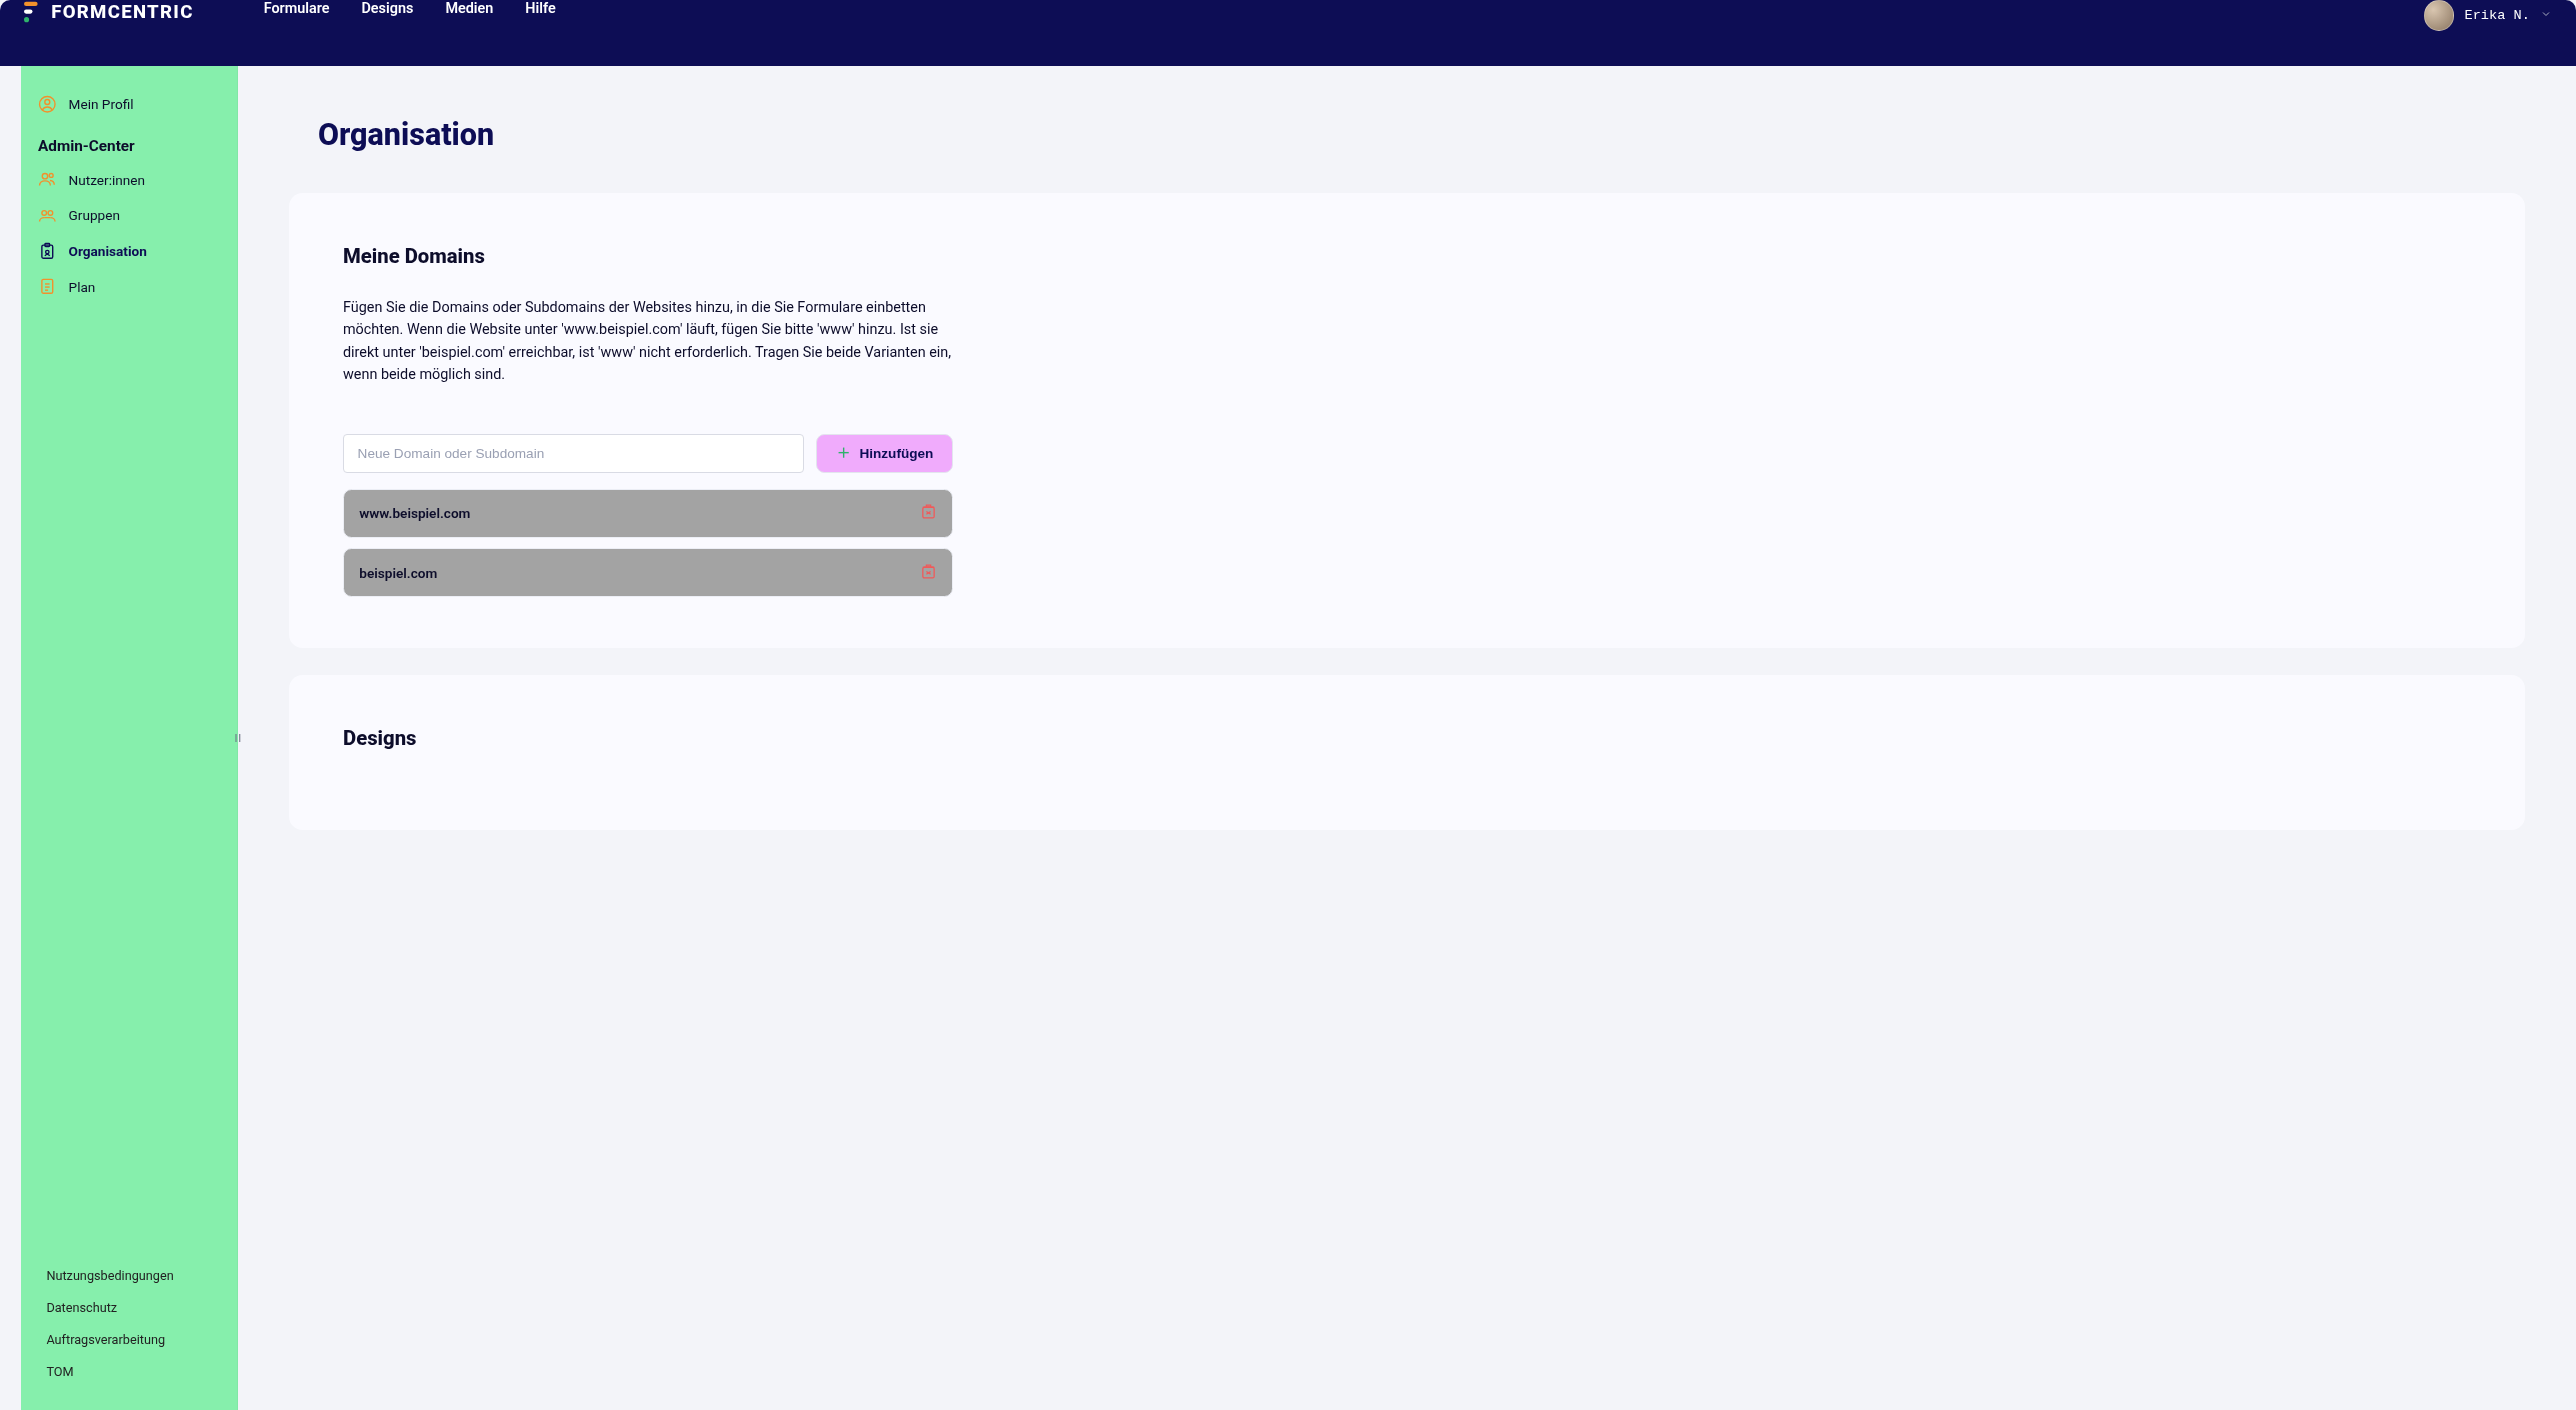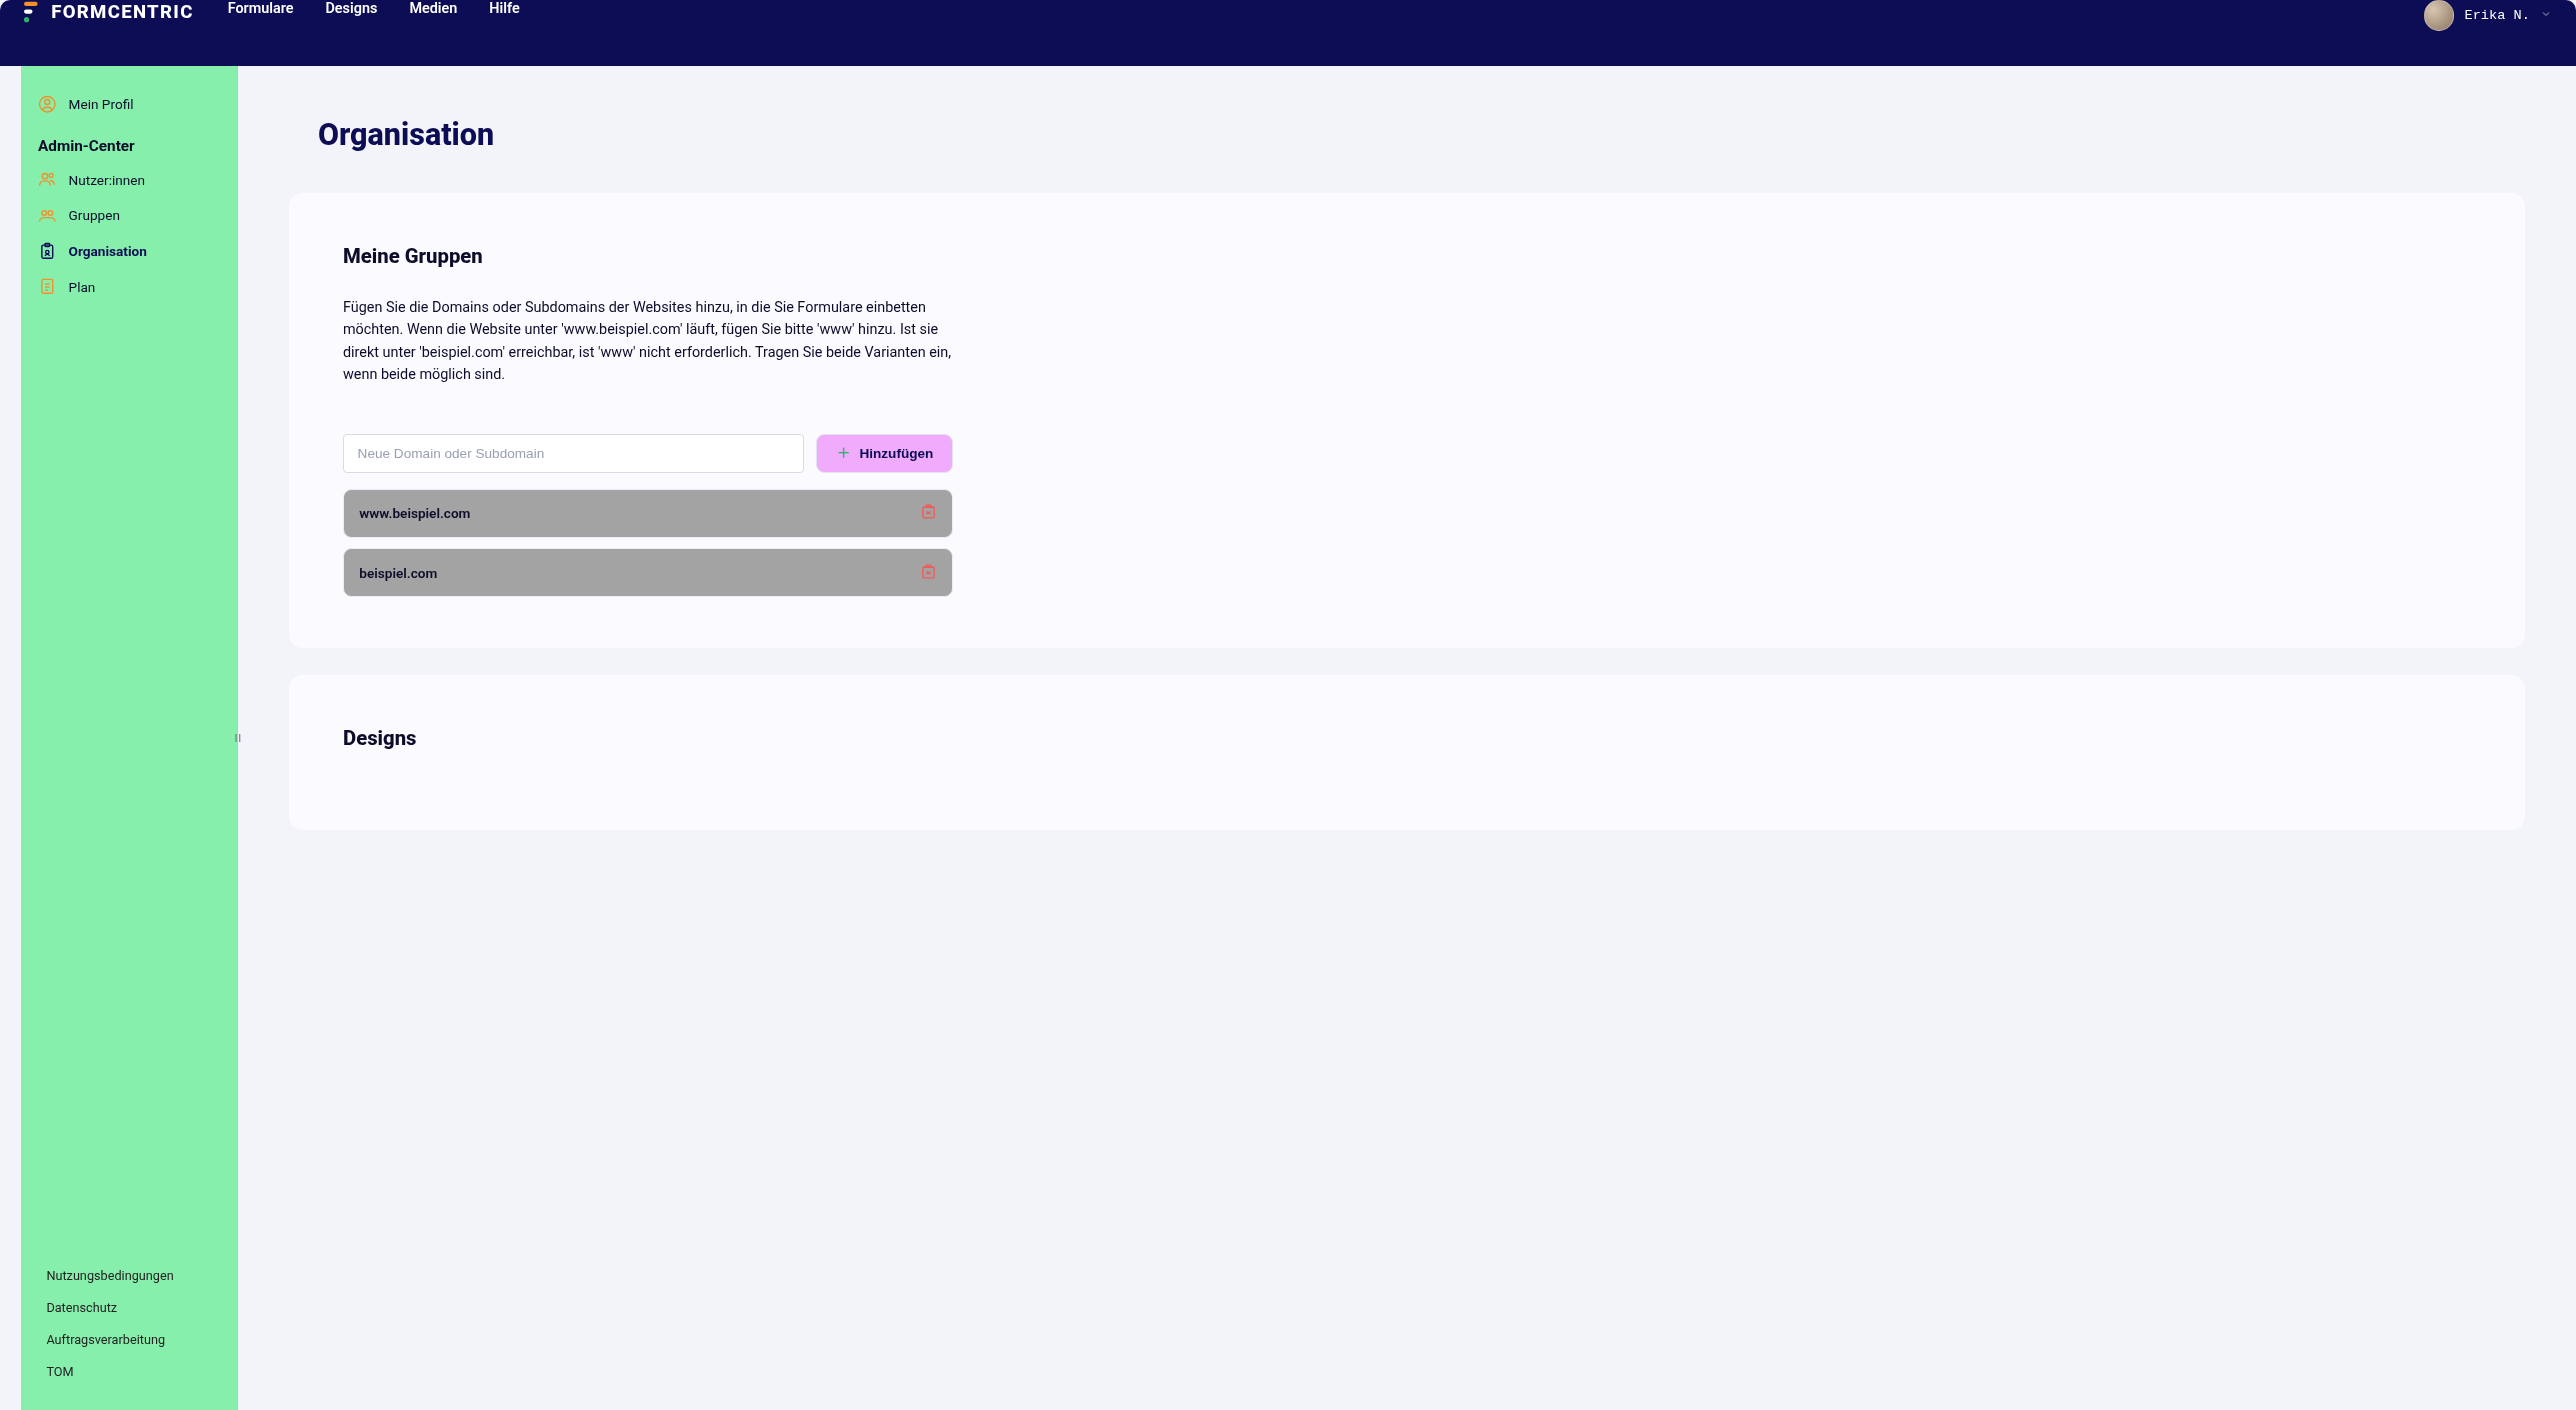--- a/index.html
+++ b/index.html
@@ -14,21 +14,21 @@
   background: #0d0d55;
   height: 66px;
   display: flex;
   align-items: flex-start;
   padding: 0 24px;
   color: #fff;
 }
 .logo { display: flex; align-items: center; gap: 10.2px; margin-right: 34px; }
 .logo-mark { position: relative; width: 17px; height: 24px; }
 .logo-text { font-weight: 800; font-size: 18.6px; letter-spacing: 1.3px; }
-.nav { display: flex; gap: 32px; }
+.nav { display: flex; gap: 32px; margin-left: 36px; }
 .nav-item { font-size: 14.4px; font-weight: 600; cursor: pointer; }
 .spacer { flex: 1; }
 .user { display: flex; align-items: center; gap: 10.2px; cursor: pointer; }
 .avatar {
   width: 30.5px; height: 30.5px; border-radius: 50%;
   background: radial-gradient(circle at 30% 30%, #d9c6b0, #8a7560);
   border: 0.8px solid rgba(255,255,255,0.3);
 }
 .user-name { font-size: 13.6px; font-weight: 500; font-family: Liberation Mono, monospace; }
 .body { display: flex; flex: 1; overflow: hidden; }
@@ -248,21 +248,21 @@
         <a>Datenschutz</a>
         <a>Auftragsverarbeitung</a>
         <a>TOM</a>
       </div>
     </div>
 
     <div class="main">
       <h1 class="page-title">Organisation</h1>
 
       <div class="card">
-        <h2>Meine Gruppen</h2>
+        <h2>Meine Domains</h2>
         <p>Fügen Sie die Domains oder Subdomains der Websites hinzu, in die Sie Formulare einbetten möchten. Wenn die Website unter 'www.beispiel.com' läuft, fügen Sie bitte 'www' hinzu. Ist sie direkt unter 'beispiel.com' erreichbar, ist 'www' nicht erforderlich. Tragen Sie beide Varianten ein, wenn beide möglich sind.</p>
 
         <div class="add-row">
           <input class="domain-input" placeholder="Neue Domain oder Subdomain" style="">
           <button class="add-btn">
             <span>
               <svg class="plus-svg" width="15.3" height="15.3" viewBox="0 0 24 24" fill="none" stroke-width="2.2">
                   <line x1="12" y1="4" x2="12" y2="20"></line>
                   <line x1="4" y1="12" x2="20" y2="12"></line>
                 </svg>

